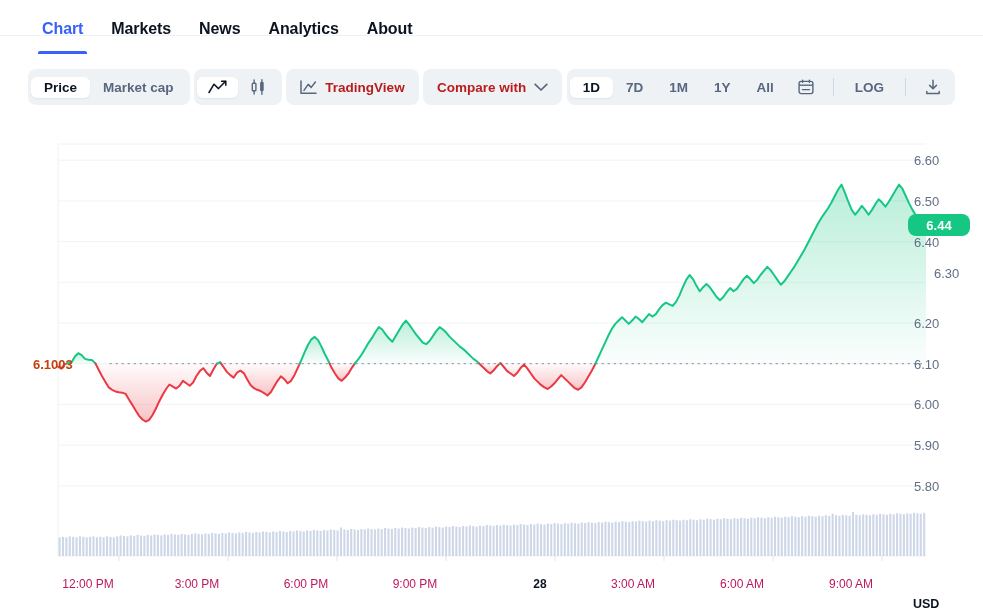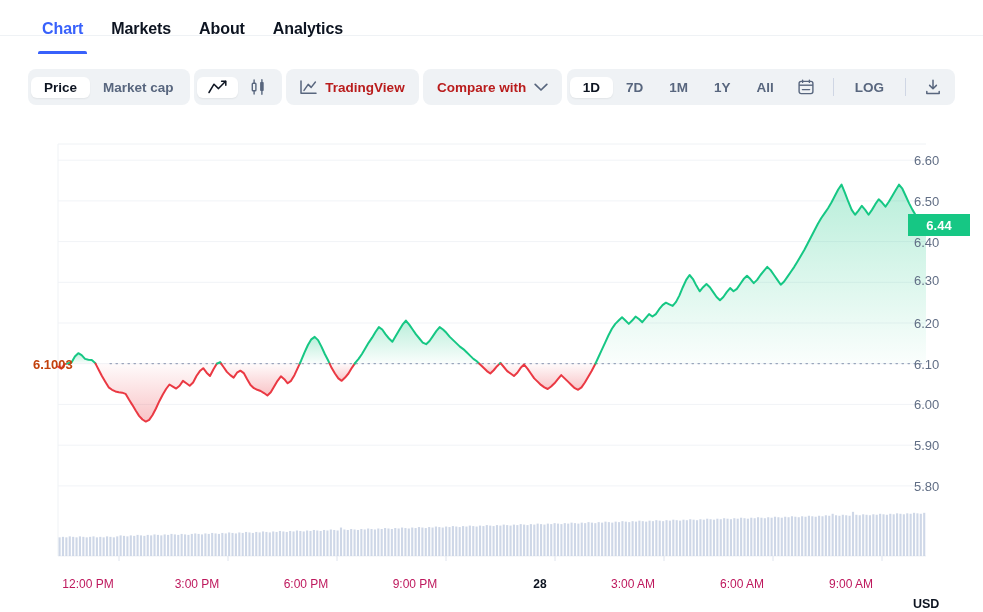--- a/index.html
+++ b/index.html
@@ -68,21 +68,21 @@
 
   .axis-y {
     position: absolute; left: 908px; top: 0; width: 75px; height: 440px;
   }
   .ytick {
     position: absolute; left: 6px; font-size: 13px; color: #616e85;
     font-weight: 400; transform: translateY(-50%); white-space: nowrap;
   }
   .pricebadge {
     position: absolute; left: 0px; width: 62px; height: 22px;
-    background: #16c784; border-radius: 0;
+    background: #16c784; border-radius: 8px;
     display: flex; align-items: center; justify-content: center;
     color: #ffffff; font-size: 13px; font-weight: 700;
     transform: translateY(-50%);
   }
   .openlabel {
     position: absolute; font-size: 13px; font-weight: 700; color: #c2410c;
     transform: translateY(-50%); white-space: nowrap;
   }
   .xtick {
     position: absolute; top: 455px; font-size: 12px; color: #be185d;
@@ -95,22 +95,23 @@
   }
 </style>
 </head>
 <body>
 
 <div id="app">
 
   <div class="tabbar">
     <div class="tab active">Chart</div>
     <div class="tab">Markets</div>
+    <div class="tab">News</div>
+    <div class="tab">Analytics</div>
     <div class="tab">About</div>
-    <div class="tab">Analytics</div>
   </div>
 
   <div class="toolbar">
 
     <div class="group">
       <div class="gbtn active">Price</div>
       <div class="gbtn">Market cap</div>
     </div>
 
     <div class="sep-g"></div>
@@ -510,21 +511,21 @@
         <line x1="415" y1="434" x2="415" y2="439" stroke="#dfe4ee" stroke-width="1"></line>
         <line x1="524" y1="434" x2="524" y2="439" stroke="#dfe4ee" stroke-width="1"></line>
         <line x1="633" y1="434" x2="633" y2="439" stroke="#dfe4ee" stroke-width="1"></line>
         <line x1="742" y1="434" x2="742" y2="439" stroke="#dfe4ee" stroke-width="1"></line>
         <line x1="851" y1="434" x2="851" y2="439" stroke="#dfe4ee" stroke-width="1"></line>
       </svg>
     <div class="axis-y" id="yaxis">
         <div class="ytick" style="top: 38.2px;">6.60</div>
         <div class="ytick" style="top: 78.9px;">6.50</div>
         <div class="ytick" style="top: 119.6px;">6.40</div>
-        <div class="ytick" style="top: 158px;">6.30</div>
+        <div class="ytick" style="top: 151px; margin-left: 20px;">6.30</div>
         <div class="ytick" style="top: 201px;">6.20</div>
         <div class="ytick" style="top: 241.7px;">6.10</div>
         <div class="ytick" style="top: 282.4px;">6.00</div>
         <div class="ytick" style="top: 323.2px;">5.90</div>
         <div class="ytick" style="top: 363.9px;">5.80</div>
         <div class="pricebadge" style="top: 103.3px;">6.44</div>
       </div>
     <div id="xaxis">
         <div class="xtick" style="left: 88px;">12:00 PM</div>
         <div class="xtick" style="left: 197px;">3:00 PM</div>

